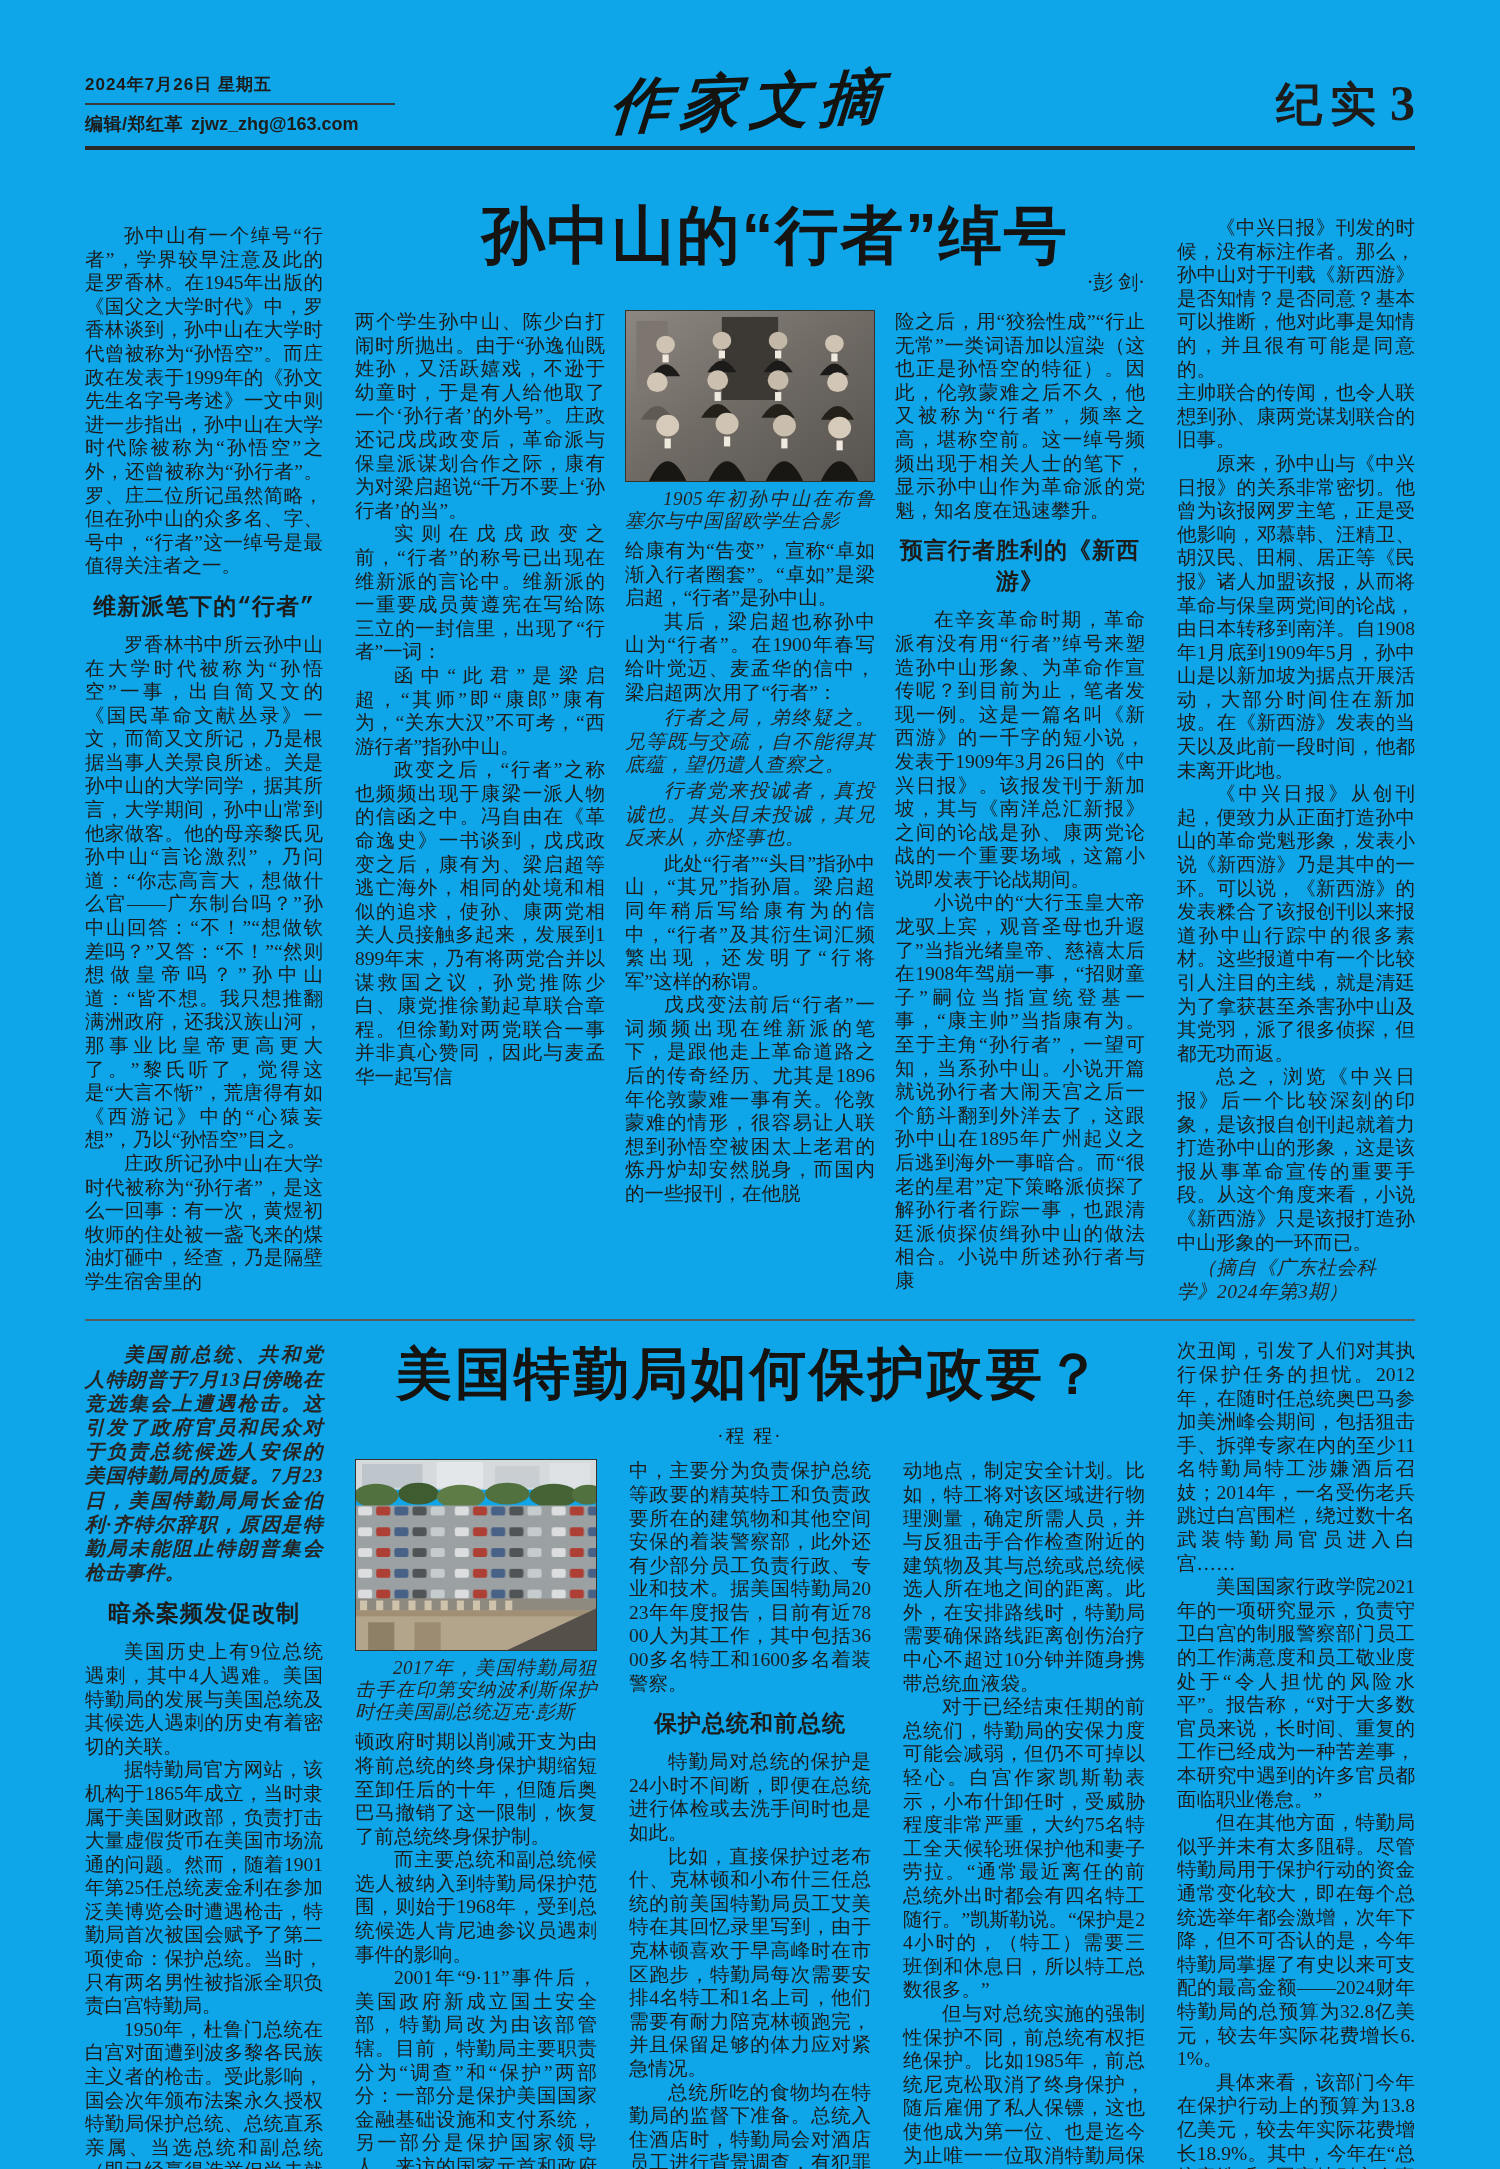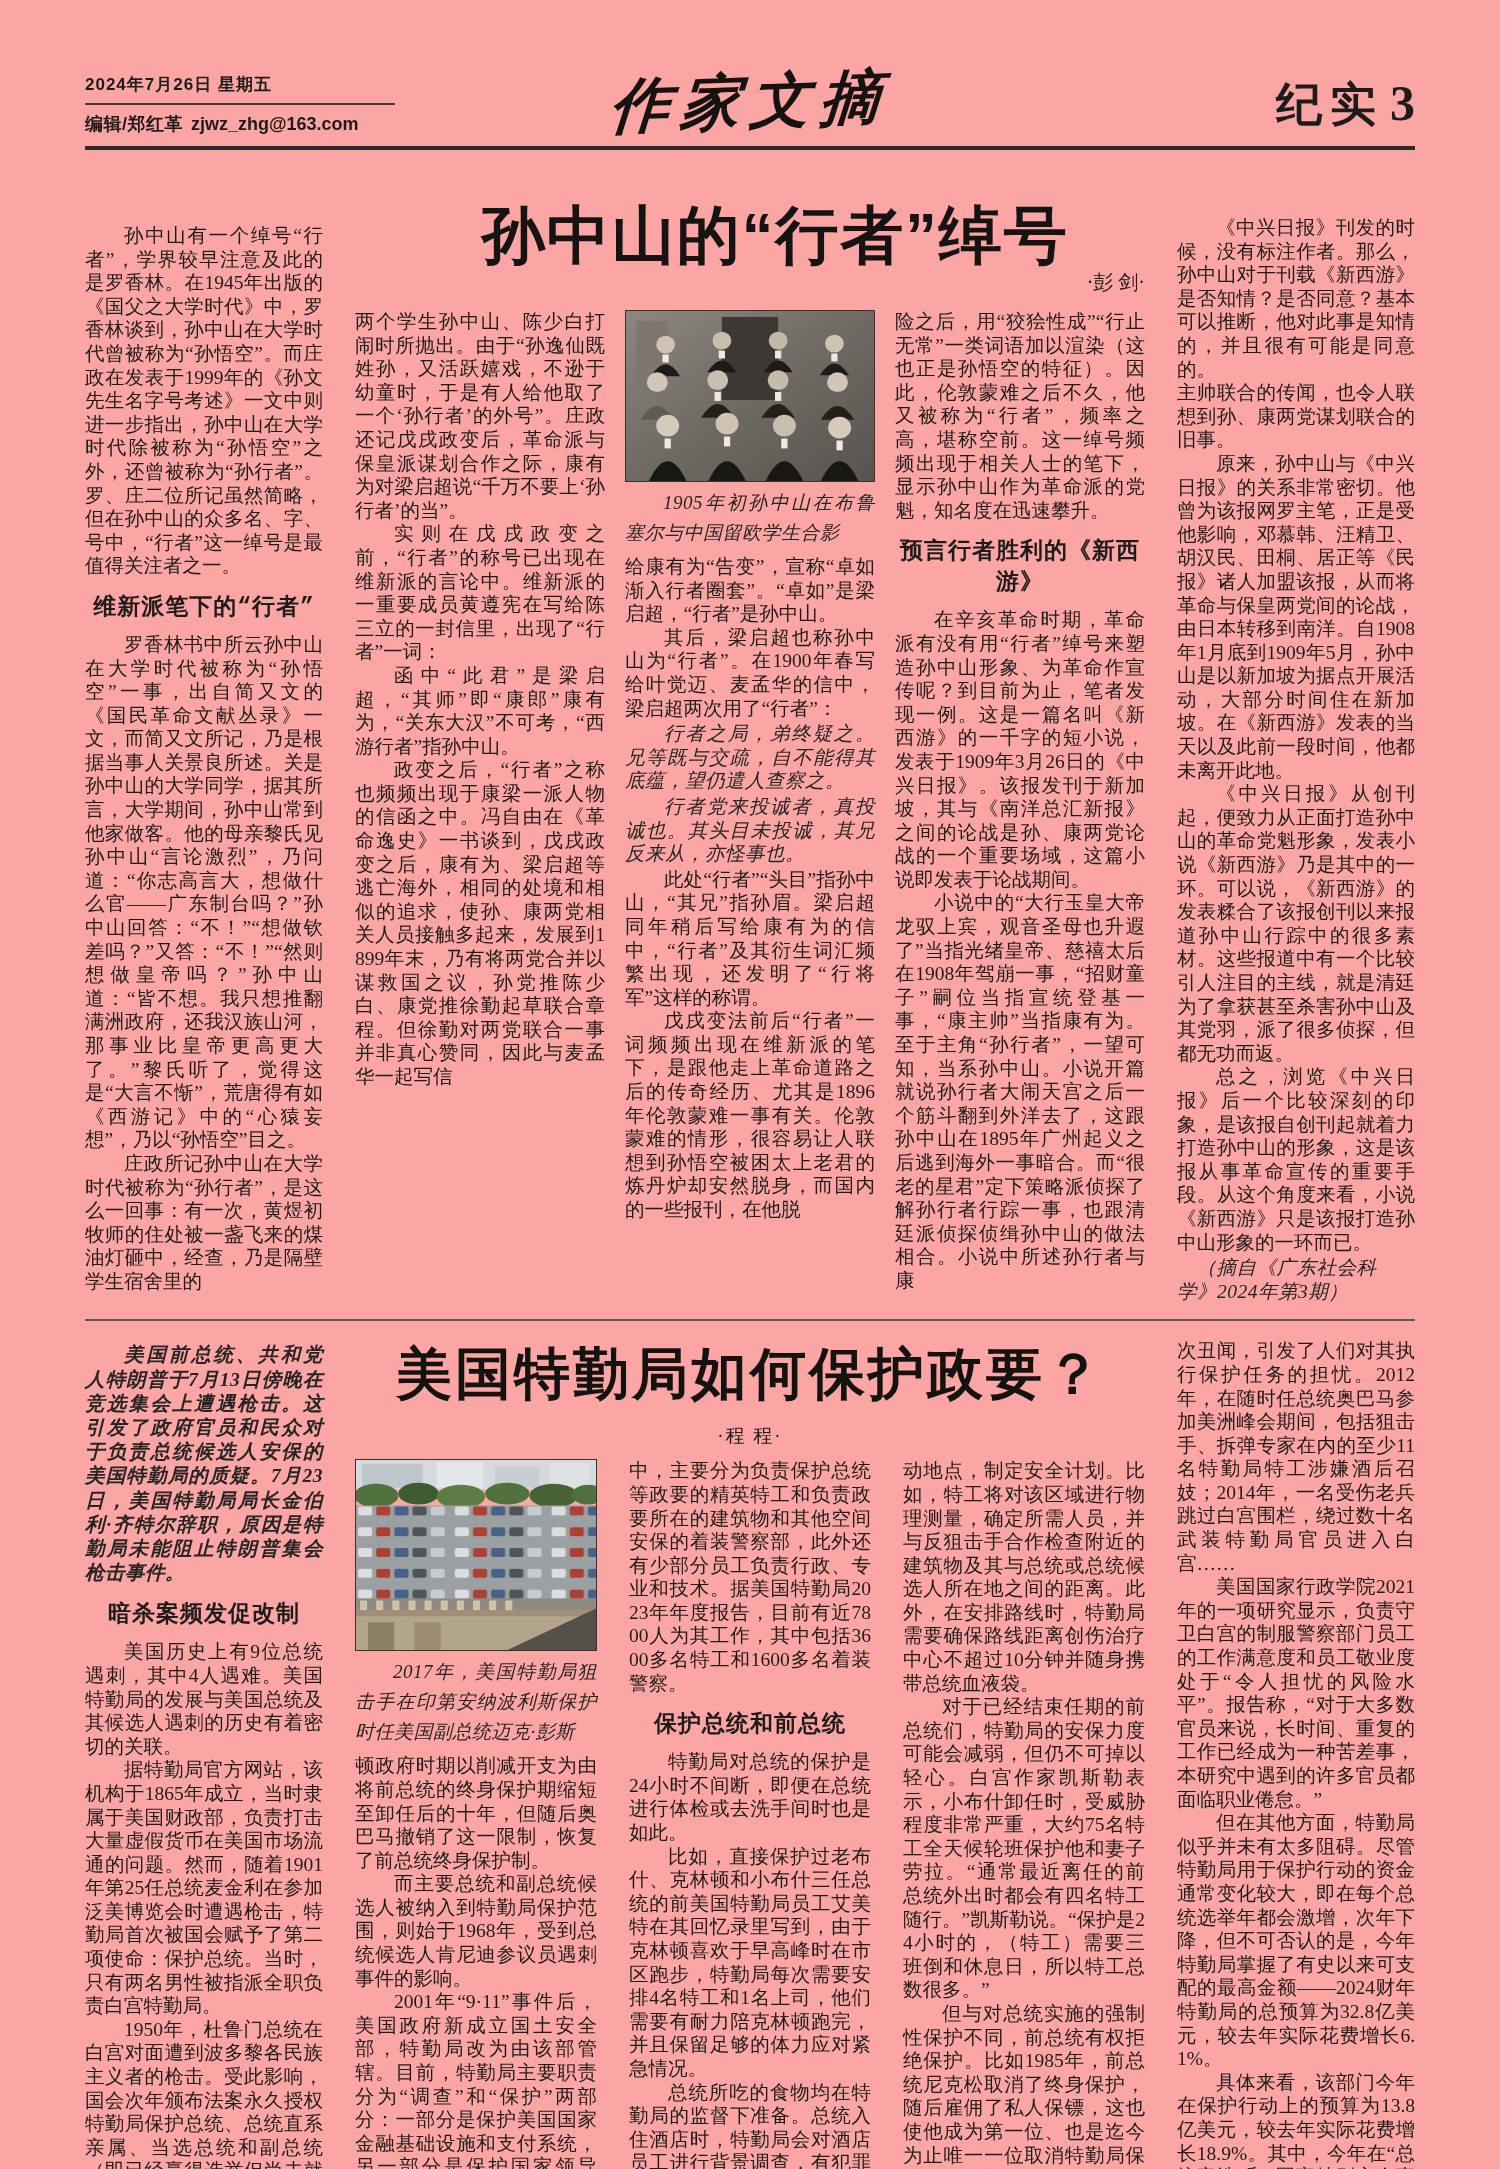--- a/index.html
+++ b/index.html
@@ -1,16 +1,16 @@
 <!DOCTYPE html>
 <html><head>
 <meta charset="utf-8">
 <style>
   html,body{margin:0;padding:0;background:#d9d9d6;}
-  .page{position:relative;width:1500px;height:2169px;margin:0 auto;background:#fca5a5;
+  .page{position:relative;width:1500px;height:2169px;margin:0 auto;background:#0ea5e9;
         box-sizing:border-box;padding:58px 85px 28px;overflow:hidden;color:#1d1c1a;
         font-family:"Liberation Serif","DejaVu Serif",serif;}
   
   .masthead{display:flex;justify-content:space-between;align-items:flex-end;
             border-bottom:4px solid #2b2a28;padding-bottom:10px;height:92px;box-sizing:border-box;}
   .mast-left{width:310px;font-family:"Liberation Sans","DejaVu Sans",sans-serif;}
   .mast-date{font-size:17px;font-weight:700;letter-spacing:1px;padding-bottom:7px;
              border-bottom:2px solid #3a3938;}
   .mast-editor{font-size:18px;font-weight:700;padding-top:7px;letter-spacing:.5px;}
   .mast-editor .email{margin-left:8px;letter-spacing:0;}
@@ -25,21 +25,21 @@
         word-break:break-all;}
   .cont{text-indent:0;}
   .kai{font-style:italic;letter-spacing:.5px;color:#262523;}
   .quote{margin:2px 0;}
   .subhead{font-family:Liberation Mono, monospace;font-size:23px;font-weight:800;
            text-align:center;margin:13px 0 11px;letter-spacing:1px;}
   .srcline{text-align:left;text-indent:1em;margin-top:2px;}
   .colfix{flex:0 0 238px;width:238px;min-width:0;}
   .col{flex:1;min-width:0;}
   figure{margin:0 0 7px;}
-  figcaption{font-size:19px;line-height:30px;text-align:justify;text-indent:2em;margin-top:6px;}
+  figcaption{font-size:19px;line-height:22px;text-align:justify;text-indent:2em;margin-top:6px;}
   .photo-frame{display:block;width:100%;border:1px solid #35332f;box-sizing:border-box;}
   
   .art1{display:flex;gap:32px;padding-top:12px;}
   .a1-colA{padding-top:62px;}
   .a1-colE{padding-top:54px;}
   .a1-main{flex:1;min-width:0;}
   .a1-titlerow{height:148px;display:flex;align-items:center;justify-content:flex-end;}
   .a1-title{margin:0;font-family:"Liberation Sans","DejaVu Sans",sans-serif;font-weight:900;
             font-size:63px;letter-spacing:2px;white-space:nowrap;color:#151412;}
   .a1-byline{font-size:20px;margin-left:18px;align-self:flex-end;padding-bottom:14px;white-space:nowrap;}

